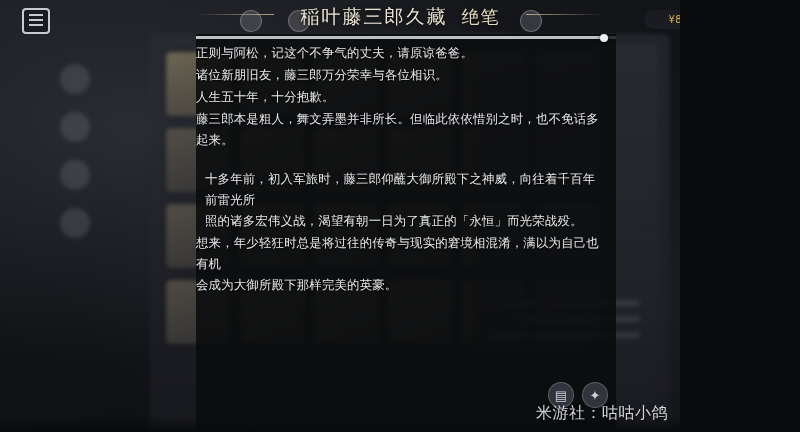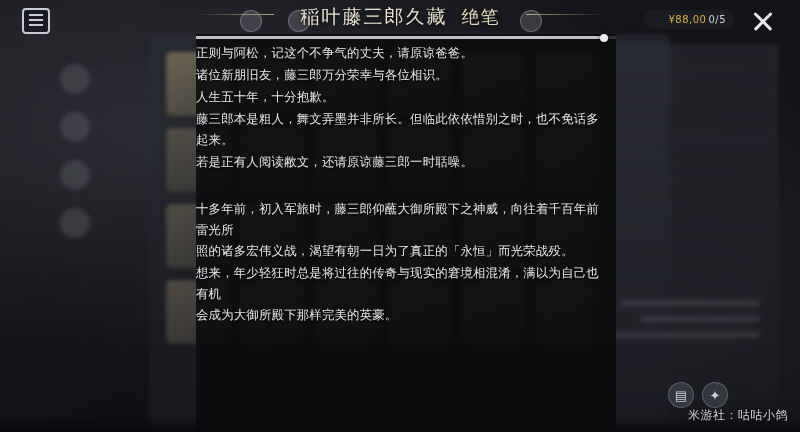--- a/index.html
+++ b/index.html
@@ -6,21 +6,21 @@
   html, body {
     margin: 0; padding: 0;
     width: 800px; height: 432px;
     overflow: hidden;
     background: #0a0b0d;
     font-family: "DejaVu Sans", "Liberation Sans", sans-serif;
   }
 
   #app {
     position: relative;
-    width: 800px;
+    width: 680px;
     height: 432px;
     background:
       radial-gradient(ellipse at 20% 30%, rgba(60,62,70,0.55) 0%, rgba(20,21,25,0.0) 55%),
       radial-gradient(ellipse at 80% 70%, rgba(50,52,60,0.45) 0%, rgba(18,19,23,0.0) 60%),
       linear-gradient(160deg, #1a1b20 0%, #121317 45%, #0c0d10 100%);
     overflow: hidden;
   }
 
   
   .bg-layer {
@@ -181,21 +181,21 @@
   }
   .para {
     color: #e9eaec;
     font-size: 12.4px;
     line-height: 21px;
     letter-spacing: 0.2px;
     margin: 0 0 1px 0;
     white-space: pre-wrap;
     text-shadow: 0 1px 2px rgba(0,0,0,0.85);
   }
-  .para.gap { margin-top: 26px; }
+  .para.gap { margin-top: 18px; padding-left: 9px; }
 
   
   .scroll-track {
     position: absolute;
     left: 196px; top: 36px;
     width: 420px; height: 3px;
     background: rgba(120,122,128,0.35);
     z-index: 22;
   }
   .scroll-thumb {
@@ -211,21 +211,21 @@
     border-radius: 50%;
     background: #eceef2;
     box-shadow: 0 0 4px rgba(0,0,0,0.6);
   }
 
   
   .watermark {
     position: absolute;
     right: 12px; bottom: 8px;
     color: #d6d8dc;
-    font-size: 12px;
+    font-size: 16px;
     letter-spacing: 0.5px;
     text-shadow: 0 1px 3px rgba(0,0,0,0.9);
     z-index: 25;
   }
   .circle-btn {
     position: absolute;
     width: 26px; height: 26px;
     border-radius: 50%;
     background: rgba(60,62,70,0.8);
     border: 1px solid rgba(170,172,180,0.35);
@@ -323,21 +323,20 @@
     <div class="scroll-thumb"></div>
     <div class="scroll-knob"></div>
   </div>
 
   <div class="reader">
     <div class="reader-inner" id="reader-body">
         <div class="para">正则与阿松，记这个不争气的丈夫，请原谅爸爸。</div>
         <div class="para">诸位新朋旧友，藤三郎万分荣幸与各位相识。</div>
         <div class="para">人生五十年，十分抱歉。</div>
         <div class="para">藤三郎本是粗人，舞文弄墨并非所长。但临此依依惜别之时，也不免话多起来。</div>
-        <div class="para">若是正有人阅读敝文，还请原谅藤三郎一时聒噪。</div>
         <div class="para gap">十多年前，初入军旅时，藤三郎仰蘸大御所殿下之神威，向往着千百年前雷光所
 照的诸多宏伟义战，渴望有朝一日为了真正的「永恒」而光荣战殁。</div>
         <div class="para">想来，年少轻狂时总是将过往的传奇与现实的窘境相混淆，满以为自己也有机
 会成为大御所殿下那样完美的英豪。</div>
       </div>
   </div>
 
   <div class="bottom-strip"></div>
   <div class="circle-btn cb1">
       <span>▤</span>

